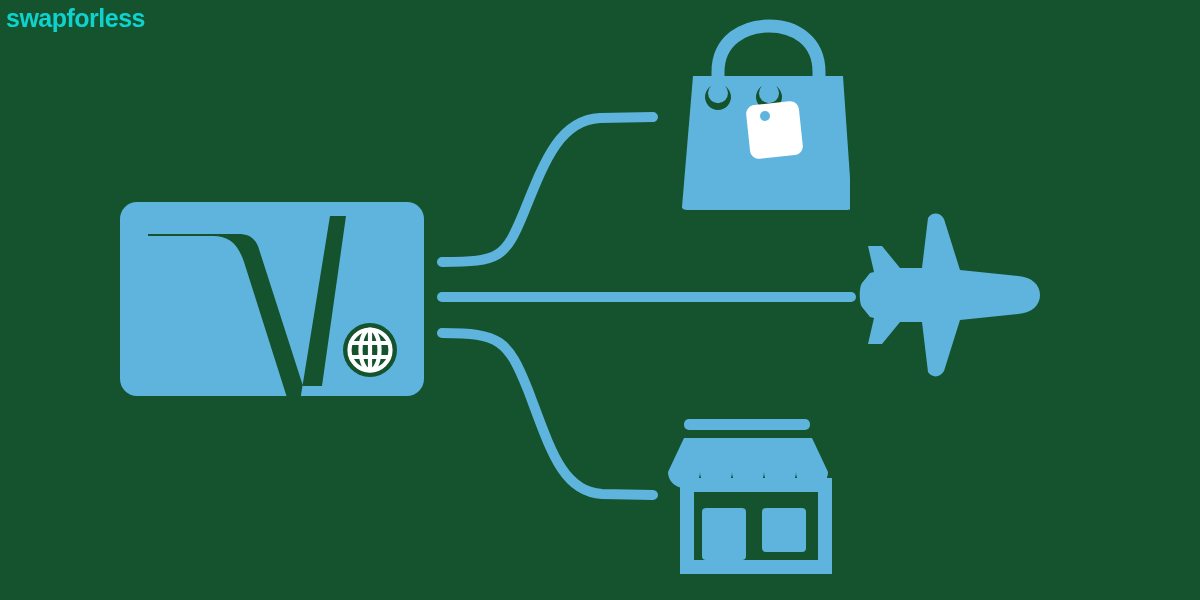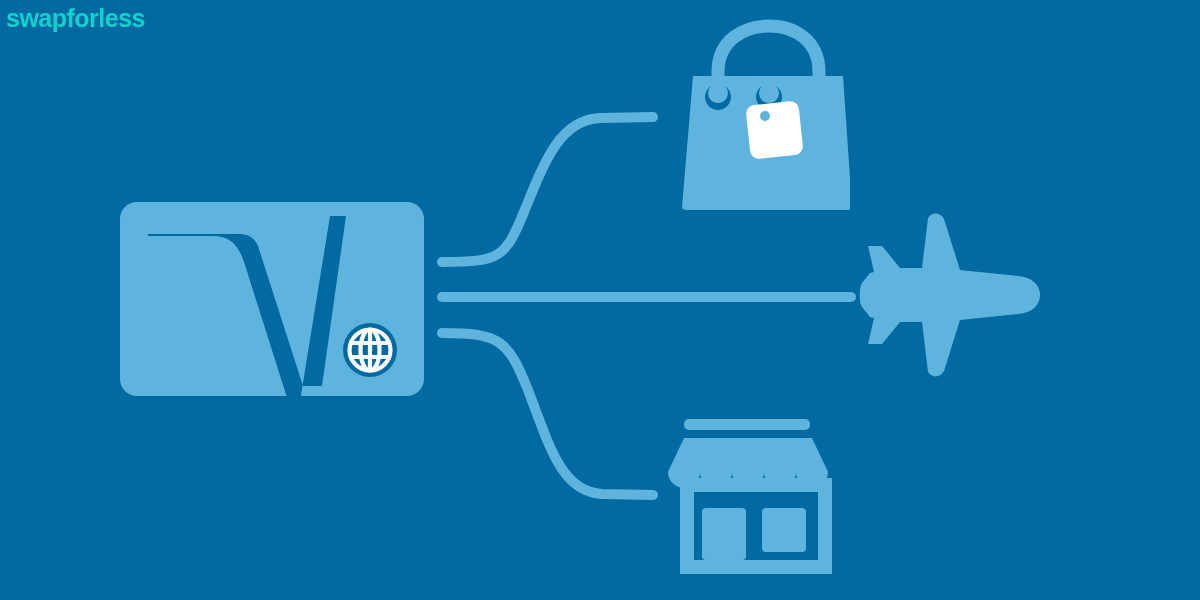--- a/index.html
+++ b/index.html
@@ -34,21 +34,21 @@
     position: absolute;
     left: 0;
     top: 0;
     width: 1200px;
     height: 600px;
   }
 </style>
 </head>
 <body>
 
-<div id="stage" style="background: #0369a1;">
+<div id="stage" style="background: #14532d;">
 
   <div id="watermark" style="color: rgb(15, 210, 207);">swapforless</div>
 
   <svg id="scene" viewBox="0 0 1200 600" xmlns="http://www.w3.org/2000/svg" aria-hidden="true">
 
     <defs>
 
       <mask id="cardMask" maskUnits="userSpaceOnUse" x="110" y="190" width="330" height="220">
         <rect x="110" y="190" width="330" height="220" fill="#fff"></rect>
 

